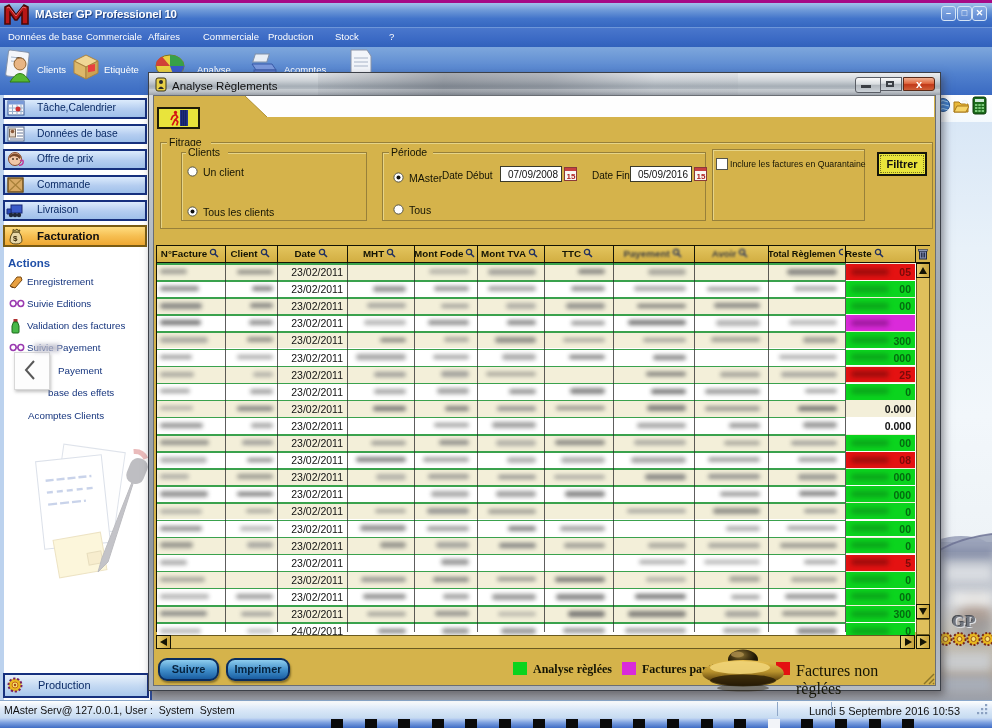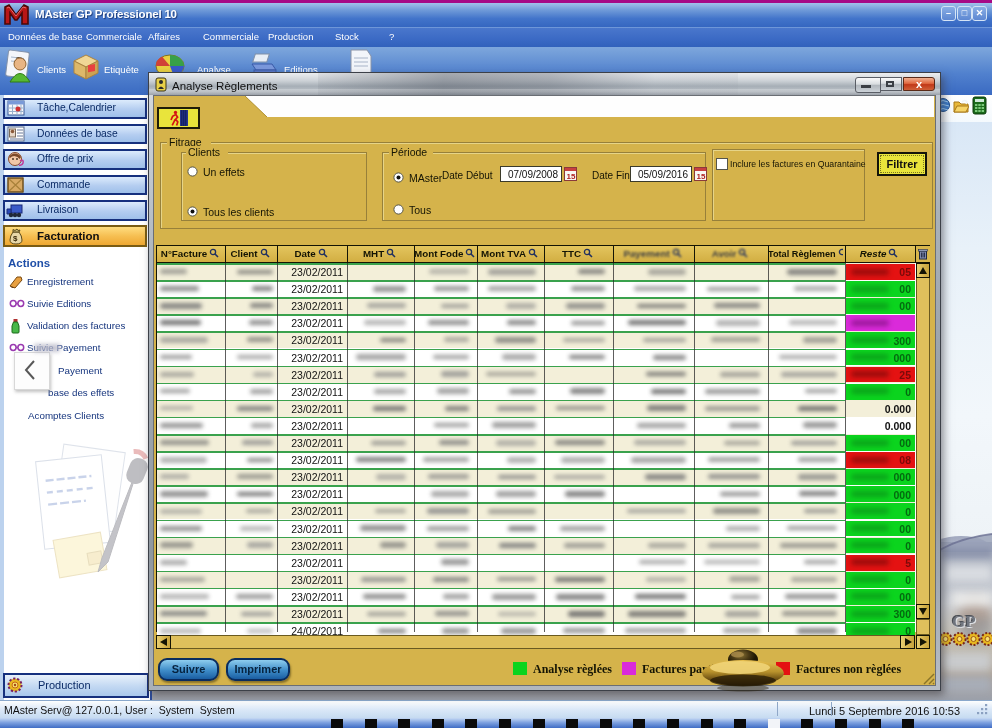--- a/index.html
+++ b/index.html
@@ -20,21 +20,21 @@
 <div class="abs" style="left:86px;top:31px;height:13px;font-size:9.5px;color:#fff;white-space:nowrap;">Commerciale</div>
 <div class="abs" style="left:148px;top:31px;height:13px;font-size:9.5px;color:#fff;white-space:nowrap;">Affaires</div>
 <div class="abs" style="left:203px;top:31px;height:13px;font-size:9.5px;color:#fff;white-space:nowrap;">Commerciale</div>
 <div class="abs" style="left:268px;top:31px;height:13px;font-size:9.5px;color:#fff;white-space:nowrap;">Production</div>
 <div class="abs" style="left:335px;top:31px;height:13px;font-size:9.5px;color:#fff;white-space:nowrap;">Stock</div>
 <div class="abs" style="left:389px;top:31px;height:13px;font-size:9.5px;color:#fff;white-space:nowrap;">?</div>
 <div class="abs" style="left:0;top:47px;width:992px;height:48px;background:linear-gradient(#7ea7dc,#5181ce 55%,#3a6ac2);"></div>
 <div class="abs" style="left:37px;top:64px;height:13px;font-size:9.5px;color:#fff;white-space:nowrap;">Clients</div>
 <div class="abs" style="left:104px;top:64px;height:13px;font-size:9.5px;color:#fff;white-space:nowrap;">Etiquète</div>
 <div class="abs" style="left:197px;top:64px;height:13px;font-size:9.5px;color:#fff;white-space:nowrap;">Analyse</div>
-<div class="abs" style="left:284px;top:64px;height:13px;font-size:9.5px;color:#fff;white-space:nowrap;">Editions</div>
+<div class="abs" style="left:284px;top:64px;height:13px;font-size:9.5px;color:#fff;white-space:nowrap;">Acomptes</div>
 <svg class="abs" style="left:4px;top:49px" width="30" height="34" viewBox="0 0 30 34">
 <rect x="3" y="2" width="21" height="26" rx="2" fill="#f4f6fa" stroke="#8090a8" transform="rotate(7 13 15)"></rect>
 <line x1="7" y1="8" x2="20" y2="9.5" stroke="#a8b8cc"></line>
     <line x1="7" y1="12" x2="20" y2="13.5" stroke="#a8b8cc"></line>
 <circle cx="16" cy="15" r="6" fill="#e8b584" stroke="#96662f"></circle>
 <path d="M10 14 a6 6 0 0 1 11.5 -1.5 l-2 -2.5 a7 7 0 0 0 -7 -1.5 z" fill="#5f4020"></path>
 <path d="M6 33 q10 -17 20 0 z" fill="#57b832" stroke="#2f7a14"></path>
 </svg>
 <svg class="abs" style="left:72px;top:52px" width="28" height="28" viewBox="0 0 28 28">
 <path d="M2 9 L14 3 L26 9 L14 15 Z" fill="#f0d695" stroke="#ab8340"></path>
@@ -294,21 +294,21 @@
 <div class="abs" style="left:160px;top:142px;width:773px;height:87px;background:transparent;border:1px solid #97803a;box-shadow:inset 1px 1px 0 #e6d488;box-sizing:border-box;"></div>
 <div class="abs" style="left:167px;top:136px;width:40px;background:#d5b34b;font-size:10.5px;color:#141404;padding:0 2px;height:12px;">Fitrage</div>
 <div class="abs" style="left:181px;top:152px;width:186px;height:69px;background:transparent;border:1px solid #97803a;box-shadow:inset 1px 1px 0 #e6d488;box-sizing:border-box;"></div>
 <div class="abs" style="left:186px;top:146px;width:38px;background:#d5b34b;font-size:10.5px;color:#141404;padding:0 2px;height:12px;">Clients</div>
 <div class="abs" style="left:382px;top:152px;width:324px;height:69px;background:transparent;border:1px solid #97803a;box-shadow:inset 1px 1px 0 #e6d488;box-sizing:border-box;"></div>
 <div class="abs" style="left:389px;top:146px;width:40px;background:#d5b34b;font-size:10.5px;color:#141404;padding:0 2px;height:12px;">Période</div>
 <div class="abs" style="left:712px;top:149px;width:153px;height:72px;background:transparent;border:1px solid #97803a;box-shadow:inset 1px 1px 0 #e6d488;box-sizing:border-box;"></div>
 <svg class="abs" style="left:187px;top:166px" width="11" height="11" viewBox="0 0 11 11">
     <circle cx="5.5" cy="5.5" r="4.6" fill="#fff" stroke="#56564a"></circle>
   </svg>
-<div class="abs" style="left:203px;top:166px;width:80px;height:12px;font-size:10.5px;color:#141404;">Un effets</div>
+<div class="abs" style="left:203px;top:166px;width:80px;height:12px;font-size:10.5px;color:#141404;">Un client</div>
 <svg class="abs" style="left:187px;top:206px" width="11" height="11" viewBox="0 0 11 11">
     <circle cx="5.5" cy="5.5" r="4.6" fill="#fff" stroke="#56564a"></circle>
     <circle cx="5.5" cy="5.5" r="2" fill="#101010"></circle>
   </svg>
 <div class="abs" style="left:203px;top:206px;width:110px;height:12px;font-size:10.5px;color:#141404;">Tous les clients</div>
 <svg class="abs" style="left:393px;top:172px" width="11" height="11" viewBox="0 0 11 11">
     <circle cx="5.5" cy="5.5" r="4.6" fill="#fff" stroke="#56564a"></circle>
     <circle cx="5.5" cy="5.5" r="2" fill="#101010"></circle>
   </svg>
 <div class="abs" style="left:409px;top:172px;width:50px;height:12px;font-size:10.5px;color:#141404;">MAster</div>
@@ -378,21 +378,21 @@
 <div class="abs" style="left:694px;top:248px;width:72px;height:13px;font-size:9.8px;font-weight:bold;color:#141404;text-align:center;white-space:nowrap;overflow:hidden;filter:blur(1.3px);color:#444;">Avoir <svg width="10" height="10" viewBox="0 0 10 10" style="vertical-align:-1px">
       <circle cx="4" cy="4" r="2.6" fill="none" stroke="#203060" stroke-width="1.3"></circle>
       <line x1="6" y1="6" x2="9" y2="9" stroke="#203060" stroke-width="1.5"></line>
     </svg></div>
 <div class="abs" style="left:768px;top:246px;width:1px;height:16px;background:#141404;"></div>
 <div class="abs" style="left:768px;top:248px;width:75px;height:13px;font-size:9.2px;font-weight:bold;color:#141404;text-align:center;white-space:nowrap;overflow:hidden;">Total Règlemen <svg width="10" height="10" viewBox="0 0 10 10" style="vertical-align:-1px">
       <circle cx="4" cy="4" r="2.6" fill="none" stroke="#203060" stroke-width="1.3"></circle>
       <line x1="6" y1="6" x2="9" y2="9" stroke="#203060" stroke-width="1.5"></line>
     </svg></div>
 <div class="abs" style="left:845px;top:246px;width:1px;height:16px;background:#141404;"></div>
-<div class="abs" style="left:845px;top:248px;width:68px;height:13px;font-size:9.8px;font-weight:bold;color:#141404;text-align:center;white-space:nowrap;overflow:hidden;font-style:italic;">Reste <svg width="10" height="10" viewBox="0 0 10 10" style="vertical-align:-1px">
+<div class="abs" style="left:845px;top:248px;width:68px;height:13px;font-size:9.8px;font-weight:bold;color:#141404;text-align:left;white-space:nowrap;overflow:hidden;">Reste <svg width="10" height="10" viewBox="0 0 10 10" style="vertical-align:-1px">
       <circle cx="4" cy="4" r="2.6" fill="none" stroke="#203060" stroke-width="1.3"></circle>
       <line x1="6" y1="6" x2="9" y2="9" stroke="#203060" stroke-width="1.5"></line>
     </svg></div>
 <div class="abs" style="left:915px;top:246px;width:1px;height:16px;background:#141404;"></div>
 <div class="abs" style="left:916px;top:246px;width:14px;height:16px;background:#d8b64c;"></div>
 <svg class="abs" style="left:918px;top:248px" width="10" height="12" viewBox="0 0 10 12">
     <rect x="1.5" y="3" width="7" height="8" fill="#8a94b8" stroke="#202840"></rect>
     <rect x="0.5" y="1.5" width="9" height="1.6" fill="#aab4d0" stroke="#202840" stroke-width=".6"></rect>
     <g stroke="#202840">
       <line x1="3.4" y1="4.5" x2="3.4" y2="9.5"></line>
@@ -744,21 +744,21 @@
 <svg class="abs" style="left:920px;top:638px" width="7" height="8" viewBox="0 0 7 8">
     <path d="M7 4 L0 0 L0 8 Z" fill="#141404"></path>
   </svg>
 <div class="abs" style="left:158px;top:658px;width:61px;height:23px;border:2px solid #0a2c5e;border-radius:9px;background:linear-gradient(#8ecdee,#3e8cc8 55%,#1a5ea2);box-sizing:border-box;color:#06223e;font-weight:bold;font-size:11px;text-align:center;line-height:19px;box-shadow:1px 2px 2px rgba(60,50,10,.5);">Suivre</div>
 <div class="abs" style="left:226px;top:658px;width:64px;height:23px;border:2px solid #0a2c5e;border-radius:9px;background:linear-gradient(#8ecdee,#3e8cc8 55%,#1a5ea2);box-sizing:border-box;color:#06223e;font-weight:bold;font-size:11px;text-align:center;line-height:19px;box-shadow:1px 2px 2px rgba(60,50,10,.5);">Imprimer</div>
 <div class="abs" style="left:513px;top:662px;width:14px;height:13px;background:#0bd41e;"></div>
 <div class="abs" style="left:533px;top:662px;width:110px;height:13px;font-size:12px;color:#141404;font-family:'Liberation Serif',serif;font-weight:bold;">Analyse règlées</div>
 <div class="abs" style="left:622px;top:662px;width:14px;height:13px;background:#da2ada;"></div>
 <div class="abs" style="left:642px;top:662px;width:130px;height:13px;font-size:12px;color:#141404;font-family:'Liberation Serif',serif;font-weight:bold;">Factures partiellem</div>
 <div class="abs" style="left:776px;top:662px;width:14px;height:13px;background:#e41212;"></div>
-<div class="abs" style="left:796px;top:662px;width:130px;height:13px;font-size:12px;color:#141404;font-family:'Liberation Serif',serif;font-weight:bold;">Factures non règlées</div>
+<div class="abs" style="left:796px;top:662px;width:130px;height:13px;font-size:16px;color:#141404;font-family:'Liberation Serif',serif;font-weight:normal;">Factures non règlées</div>
 <svg class="abs" style="left:922px;top:672px" width="14" height="14" viewBox="0 0 14 14">
     <g stroke="#8a7428" stroke-width="1.5">
       <line x1="12" y1="2" x2="2" y2="12"></line>
       <line x1="12" y1="7" x2="7" y2="12"></line>
       <line x1="12" y1="11" x2="11" y2="12"></line>
     </g>
   </svg>
 <svg class="abs" style="left:701px;top:646px" width="84" height="48" viewBox="0 0 84 48">
 <defs>
 <linearGradient id="ub" x1="0" y1="0" x2="0" y2="1">

